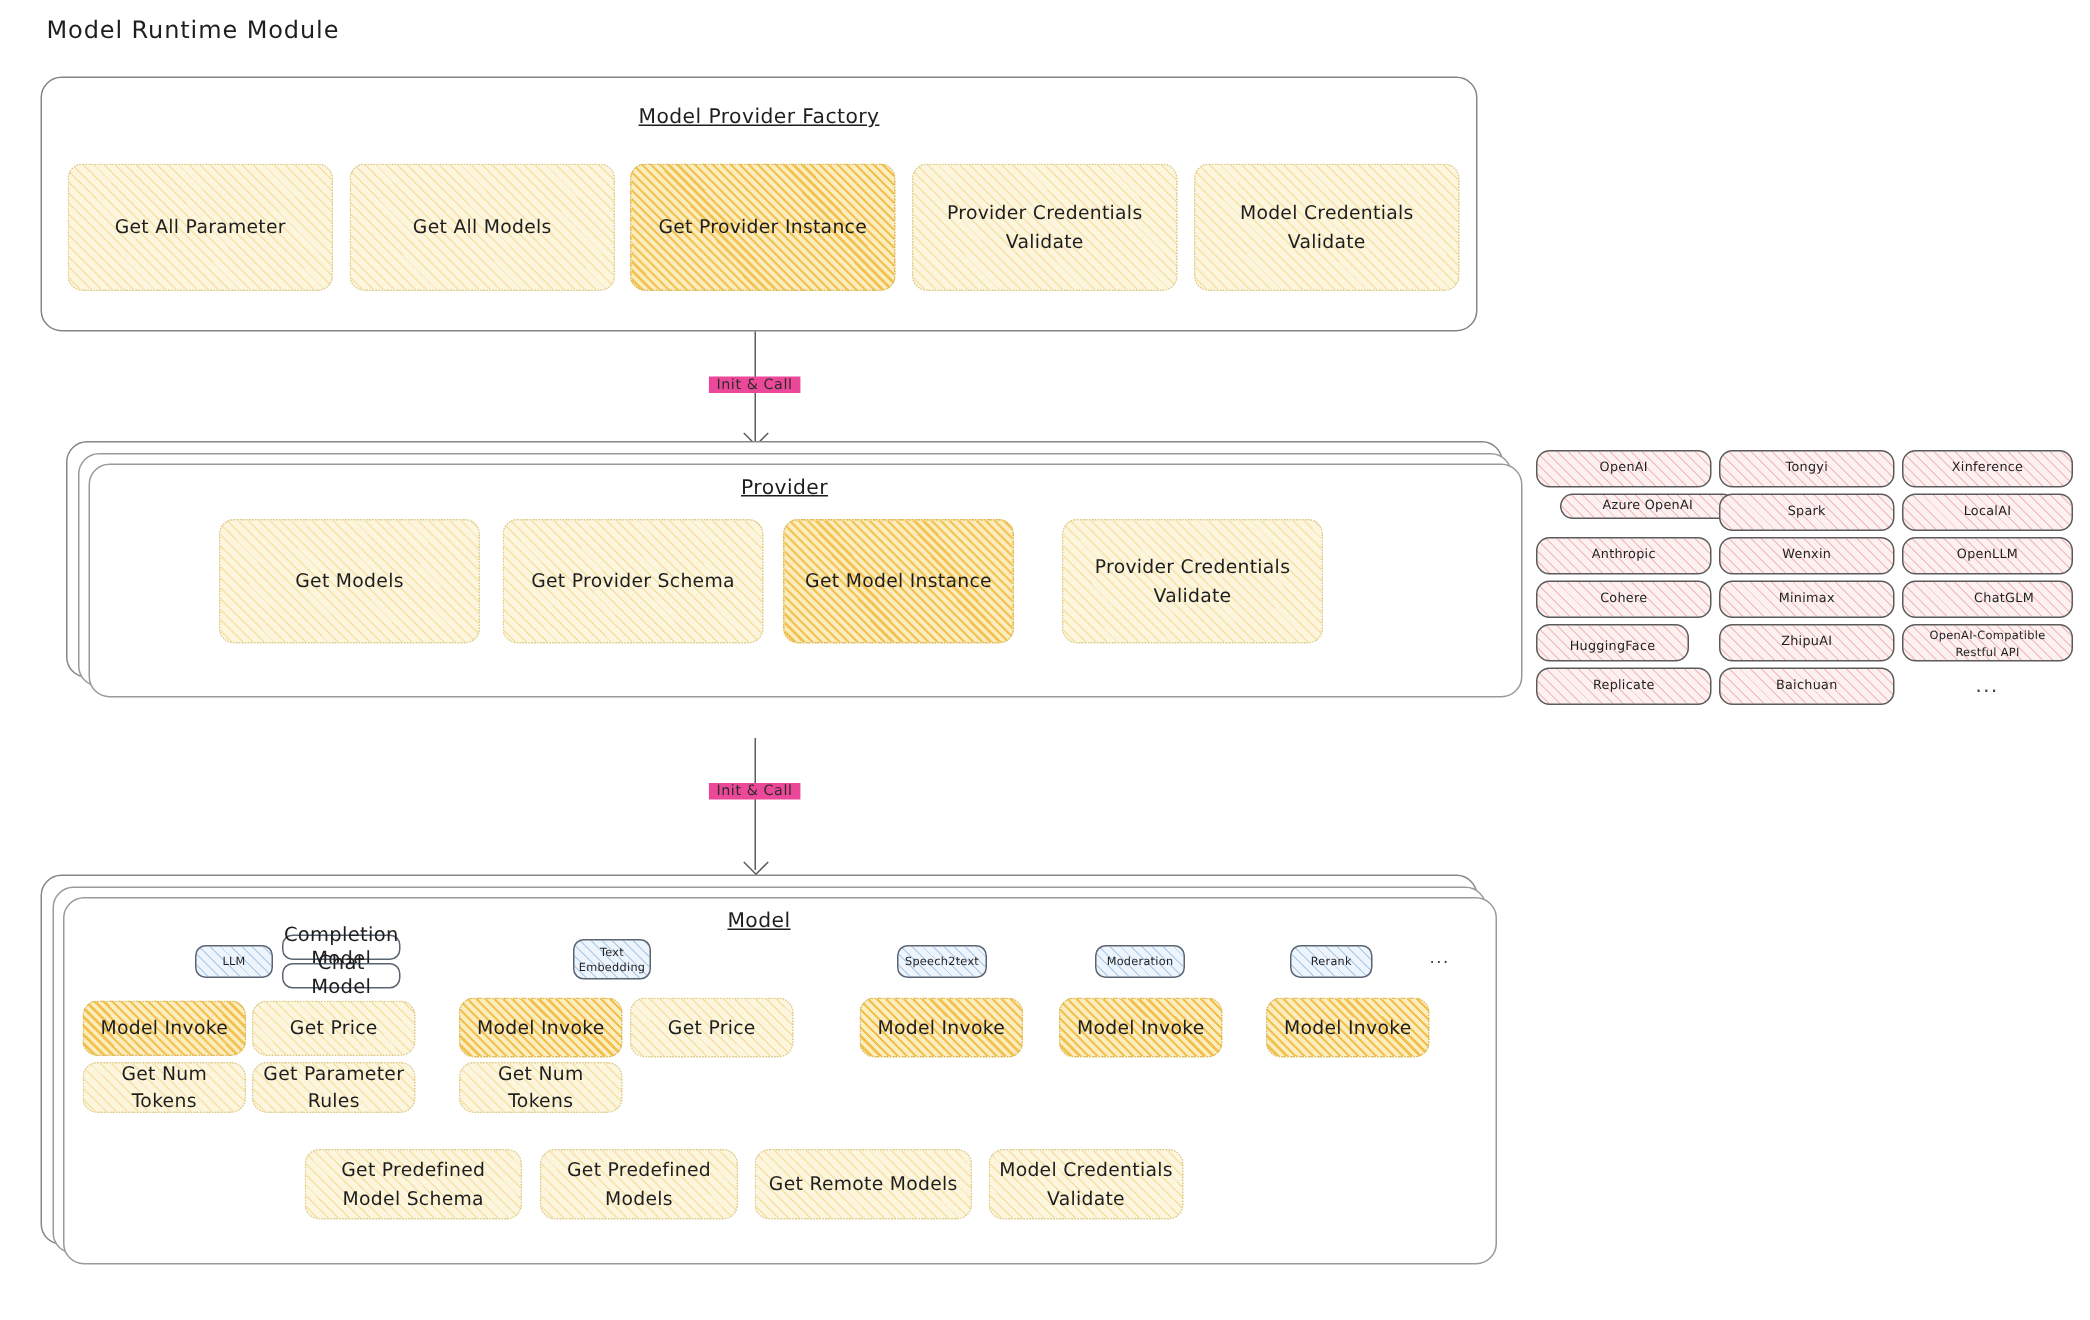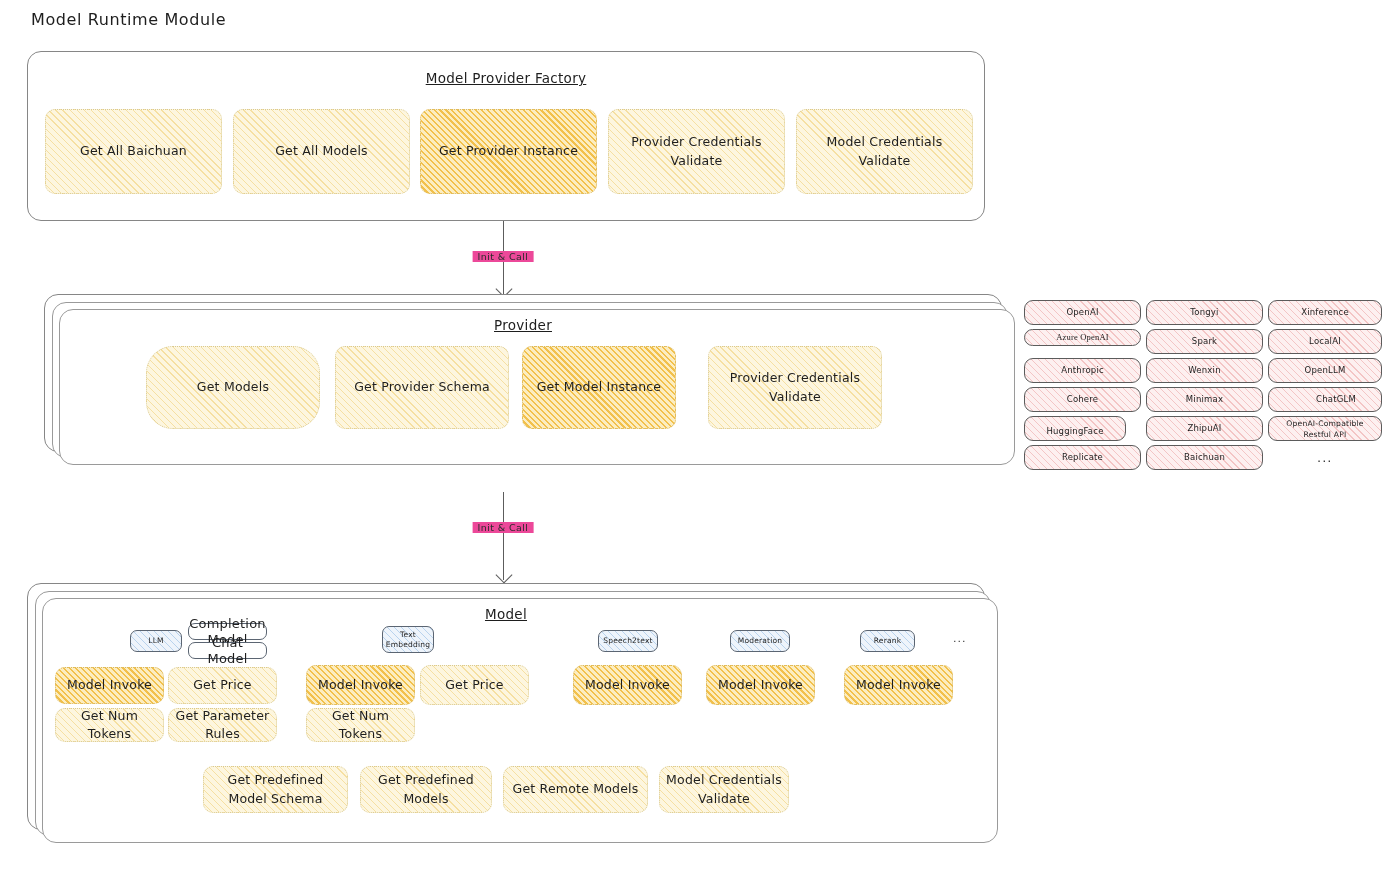--- a/index.html
+++ b/index.html
@@ -142,21 +142,21 @@
 <body>
 
 <div class="canvas">
 
   <div id="page-title">Model Runtime Module</div>
 
   <div class="panel" style="left:27px;top:51px;width:958px;height:170px;">
     <div class="panel-title" style="top:18px;">Model Provider Factory</div>
 
     <div class="node amber" style="left:17px;top:57px;width:177px;height:85px;">
-      <span>Get All Baichuan</span>
+      <span>Get All Parameter</span>
     </div>
     <div class="node amber" style="left:205px;top:57px;width:177px;height:85px;">
       <span>Get All Models</span>
     </div>
     <div class="node amber-hi" style="left:392px;top:57px;width:177px;height:85px;">
       <span>Get Provider Instance</span>
     </div>
     <div class="node amber" style="left:580px;top:57px;width:177px;height:85px;">
       <span>Provider Credentials Validate</span>
     </div>
@@ -167,40 +167,40 @@
 
   <div class="arrow" style="left:488px;top:221px;width:30px;height:73px;">
     <div class="shaft"></div>
     <div class="head"></div>
     <div class="arrow-label" style="top:30px;">Init &amp; Call</div>
   </div>
 
   <div class="panel stack" style="left:44px;top:294px;width:958px;height:158px;z-index:2;">
     <div class="panel-title" style="top:22px;">Provider</div>
 
-    <div class="node amber" style="left:101px;top:51px;width:174px;height:83px;border-radius:27px;">
+    <div class="node amber" style="left:101px;top:51px;width:174px;height:83px;">
       <span>Get Models</span>
     </div>
     <div class="node amber" style="left:290px;top:51px;width:174px;height:83px;">
       <span>Get Provider Schema</span>
     </div>
     <div class="node amber-hi" style="left:477px;top:51px;width:154px;height:83px;">
       <span>Get Model Instance</span>
     </div>
     <div class="node amber" style="left:663px;top:51px;width:174px;height:83px;">
       <span>Provider Credentials Validate</span>
     </div>
   </div>
 
   <div style="position:absolute;left:1024px;top:300px;width:358px;height:175px;">
 
     <div class="node pink" style="left:0px;top:0px;width:117px;height:25px;">
       <span>OpenAI</span>
     </div>
-    <div class="node pink" style="left:0px;top:29px;width:117px;height:17px;font-family:Liberation Serif, serif;">
+    <div class="node pink" style="left:16px;top:29px;width:117px;height:17px;">
       <span>Azure OpenAI</span>
     </div>
     <div class="node pink" style="left:0px;top:58px;width:117px;height:25px;">
       <span>Anthropic</span>
     </div>
     <div class="node pink" style="left:0px;top:87px;width:117px;height:25px;">
       <span>Cohere</span>
     </div>
     <div class="node pink" style="left:0px;top:116px;width:102px;height:25px;align-items:flex-end;">
       <span>HuggingFace</span>

